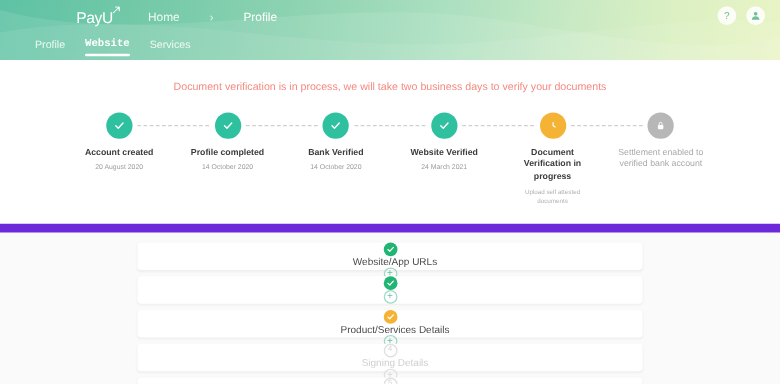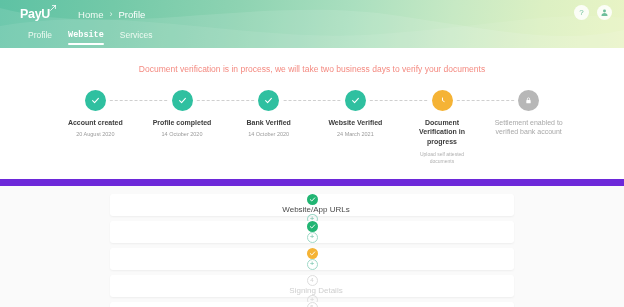--- a/index.html
+++ b/index.html
@@ -25,35 +25,36 @@
     position: relative;
     height: 28px;
     display: flex;
     align-items: center;
     padding-left: 20px;
     z-index: 2;
   }
   .logo {
     position: relative;
     font-size: 12.5px;
-    font-weight: bold;
+    font-weight: normal;
     color: #ffffff;
     letter-spacing: -0.3px;
     line-height: 1;
+    margin-left: 41px;
   }
   .logo .tick {
     position: absolute;
     top: -3px; right: -6px;
     width: 6px; height: 6px;
   }
   .breadcrumb {
     display: flex;
     align-items: center;
     margin-left: 28px;
-    gap: 6px;
+    gap: 24px;
     font-size: 9.5px;
     color: #f2fbf4;
   }
   .breadcrumb .sep { font-size: 9px; opacity: .85; }
   .bc-current { color: #ffffff; }
   .hdr-icons {
     position: absolute;
     right: 12px; top: 5px;
     display: flex; gap: 8px;
     z-index: 3;
@@ -346,20 +347,21 @@
     </div>
     <div class="expand">+</div>
   </div>
 
   <div class="row">
     <div class="row-icon active">
       <svg viewBox="0 0 12 12" width="7" height="7">
         <path d="M2.2,6.2 L4.8,8.6 L9.8,3.2" stroke="#ffffff" stroke-width="1.6" fill="none" stroke-linecap="round" stroke-linejoin="round"></path>
       </svg>
     </div>
+    <div class="row-label">Product/Services Details</div>
     <div class="expand">+</div>
   </div>
 
   <div class="row disabled">
     <div class="row-icon disabled">4</div>
     <div class="row-label">Signing Details</div>
     <div class="expand">+</div>
   </div>
 
   <div class="row disabled">

